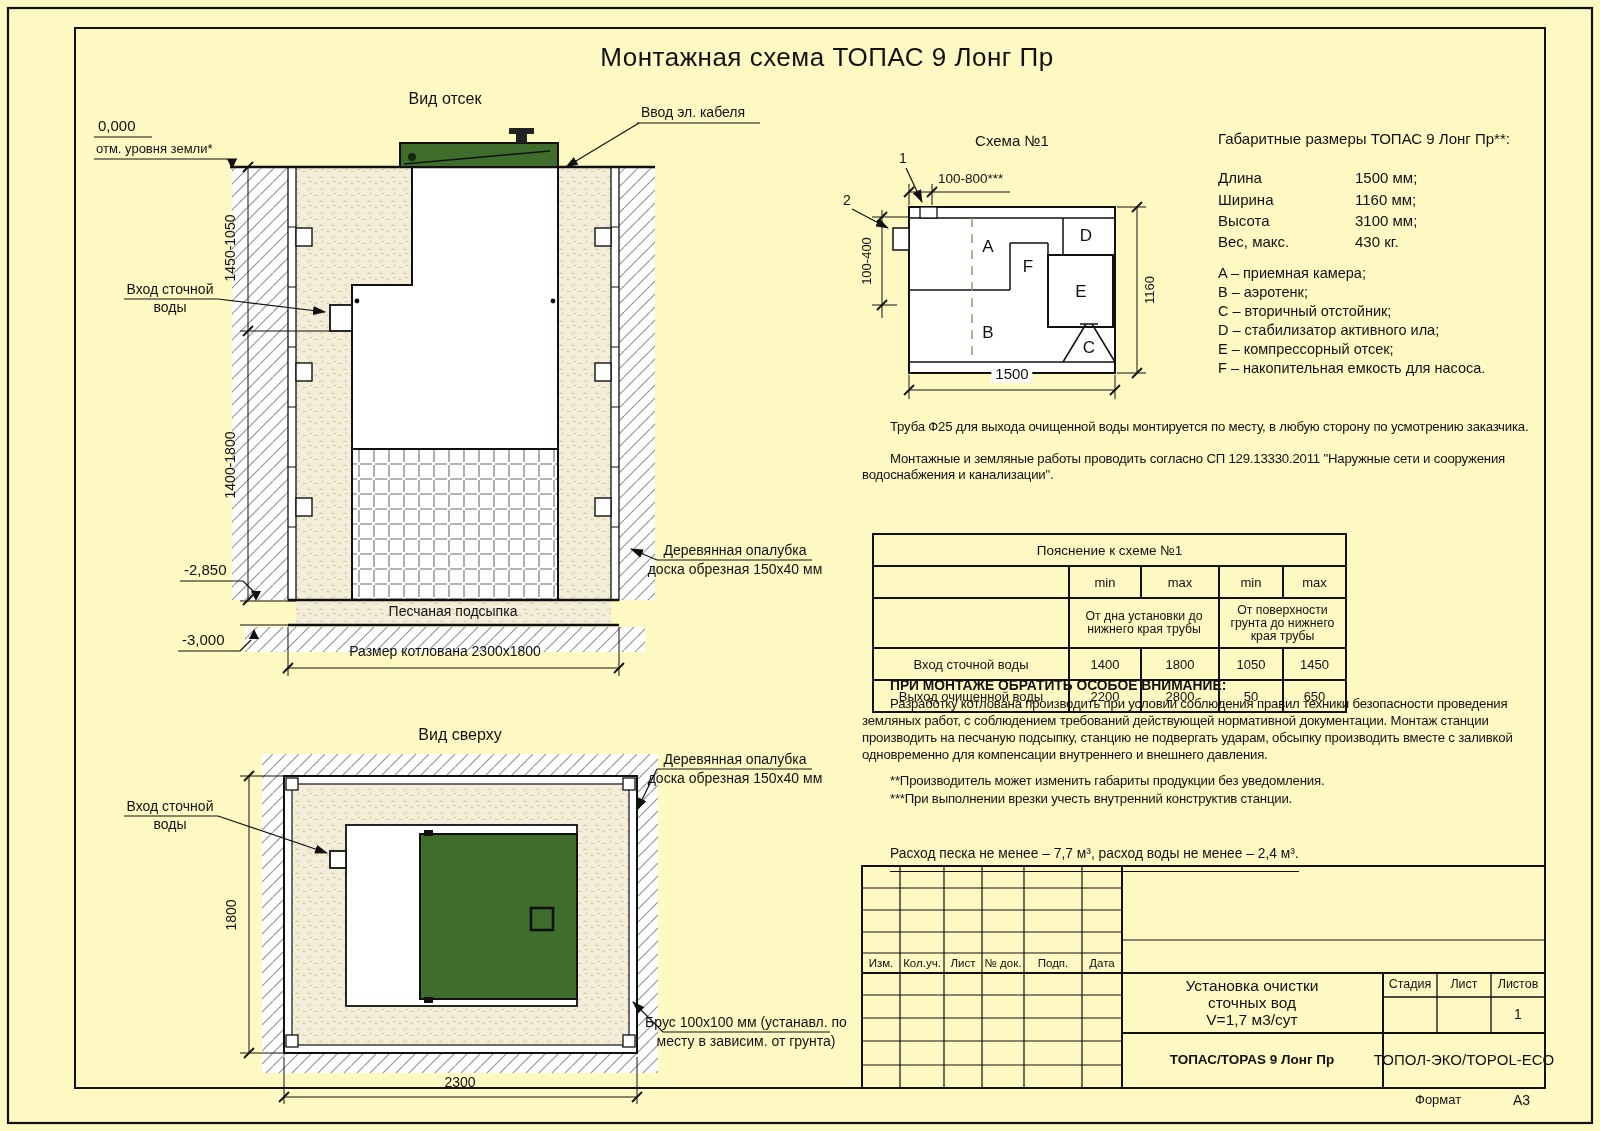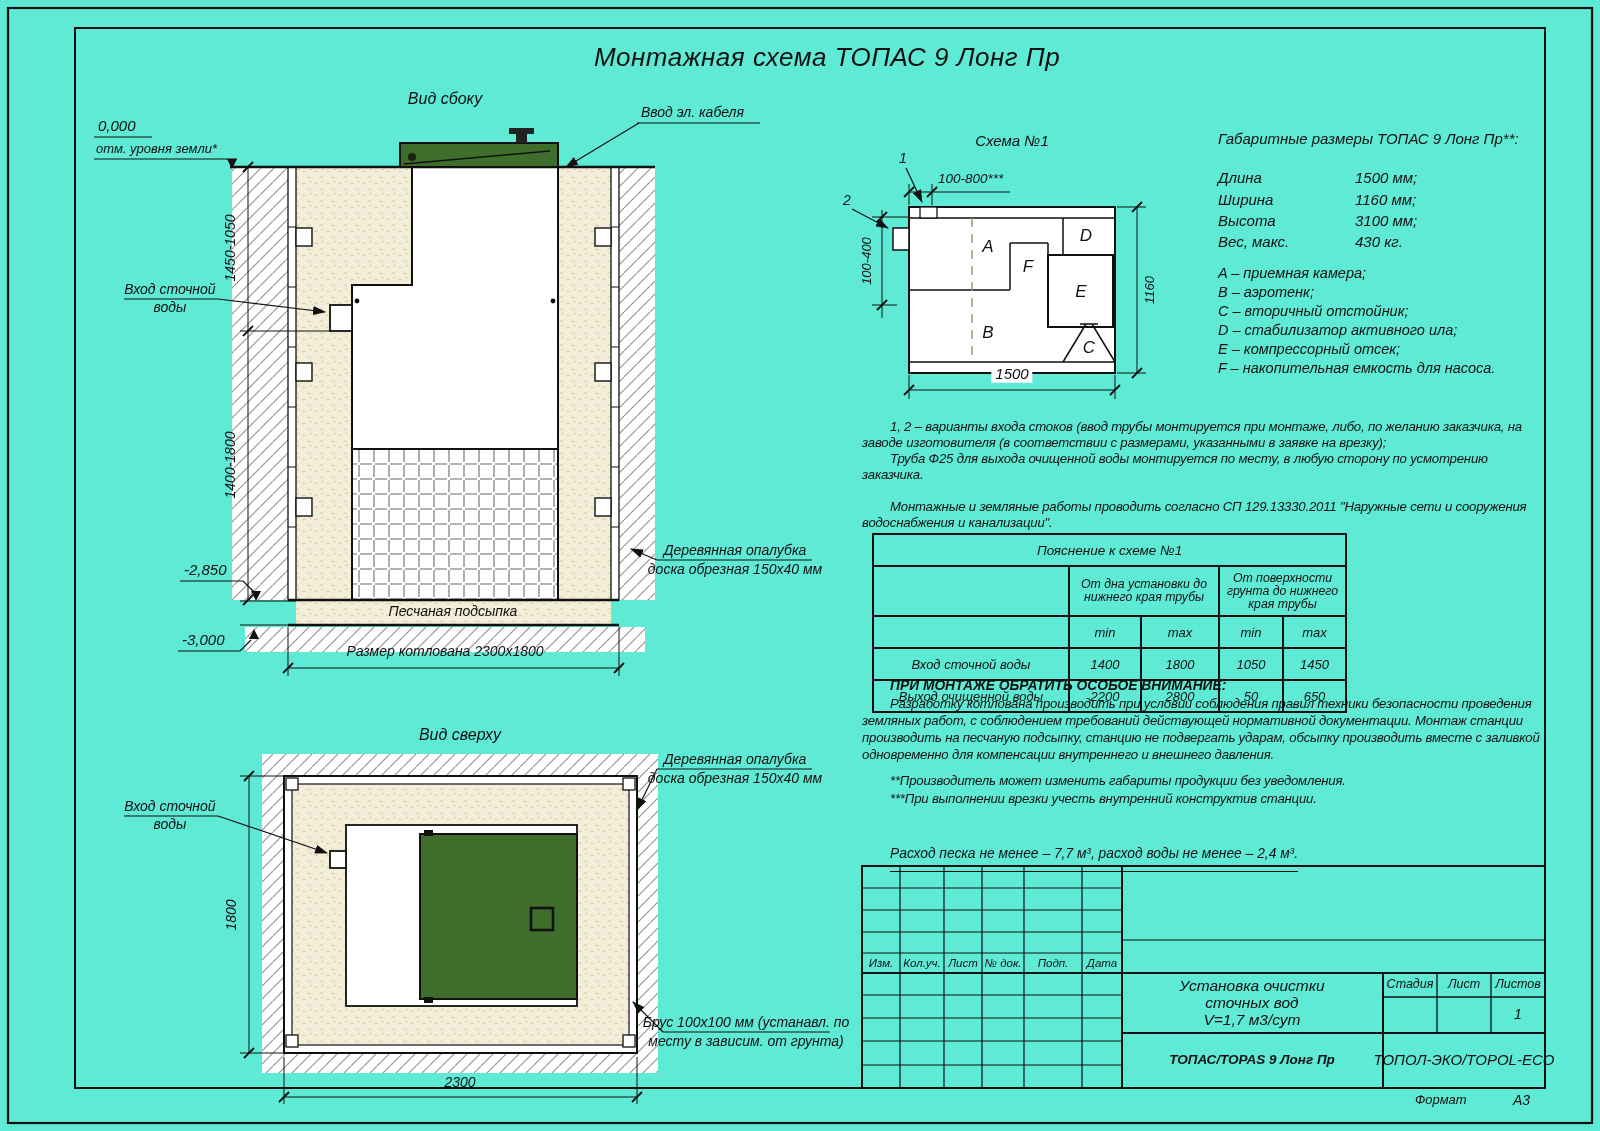--- a/index.html
+++ b/index.html
@@ -1,17 +1,17 @@
 <!DOCTYPE html>
 <html><head>
 <meta charset="utf-8">
 <style>
   html,body{margin:0;padding:0;background:#fff;}
-  #stage{position:relative;width:1600px;height:1131px;background:#5eead4;overflow:hidden;
-         font-family:"Liberation Sans",sans-serif;color:#111;font-style:italic;}
+  #stage{position:relative;width:1600px;height:1131px;background:#fef9c3;overflow:hidden;
+         font-family:"Liberation Sans",sans-serif;color:#111;}
   svg{position:absolute;left:0;top:0;}
   .t{position:absolute;white-space:nowrap;color:#111;line-height:1.1;}
   .c{transform:translate(-50%,-50%);}
   .rot{transform:translate(-50%,-50%) rotate(-90deg);}
   .u{border-bottom:1.4px solid #111;padding-bottom:10px;}
   .para{position:absolute;font-size:13.2px;line-height:16px;letter-spacing:-0.2px;color:#111;}
   .para p{margin:0;text-indent:28px;}
   .fnotes{line-height:18px;}
   table.x{position:absolute;border-collapse:collapse;table-layout:fixed;}
   table.x td{border:2px solid #111;text-align:center;vertical-align:middle;padding:4px;font-size:13px;color:#111;}
@@ -137,21 +137,21 @@
     <path d="M1437,973 V1033 M1491,973 V1033" stroke-width="1.3"></path>
     <path d="M1122,1033 H1545" stroke-width="2"></path>
   </g>
 
   <rect x="75" y="28" width="1470" height="1060" fill="none" stroke="#111" stroke-width="2"></rect>
   <rect x="8" y="8" width="1584" height="1115" fill="none" stroke="#111" stroke-width="2.2"></rect>
 </svg>
 
 <div class="t c" style="left:827px;top:57px;font-size:26px;letter-spacing:0.5px">Монтажная схема ТОПАС 9 Лонг Пр</div>
 
-<div class="t c" style="left:445px;top:99px;font-size:16px">Вид сбоку</div>
+<div class="t c" style="left:445px;top:99px;font-size:16px">Вид отсек</div>
 <div class="t" style="left:98px;top:118px;font-size:15px">0,000</div>
 <div class="t" style="left:96px;top:142px;font-size:13px">отм. уровня земли*</div>
 <div class="t rot" style="left:231px;top:248px;font-size:14px">1450-1050</div>
 <div class="t rot" style="left:231px;top:465px;font-size:14px">1400-1800</div>
 <div class="t" style="left:184px;top:562px;font-size:15px">-2,850</div>
 <div class="t" style="left:182px;top:632px;font-size:15px">-3,000</div>
 <div class="t c" style="left:170px;top:290px;font-size:14px">Вход сточной</div>
 <div class="t c" style="left:170px;top:308px;font-size:14px">воды</div>
 <div class="t" style="left:641px;top:105px;font-size:14px">Ввод эл. кабеля</div>
 <div class="t c" style="left:735px;top:551px;font-size:14px">Деревянная опалубка</div>
@@ -193,48 +193,47 @@
 <div class="t" style="left:1218px;top:234px;font-size:15px">Вес, макс.</div>
 <div class="t" style="left:1355px;top:234px;font-size:15px">430 кг.</div>
 <div class="t" style="left:1218px;top:266px;font-size:14.5px">A – приемная камера;</div>
 <div class="t" style="left:1218px;top:285px;font-size:14.5px">B – аэротенк;</div>
 <div class="t" style="left:1218px;top:304px;font-size:14.5px">C – вторичный отстойник;</div>
 <div class="t" style="left:1218px;top:323px;font-size:14.5px">D – стабилизатор активного ила;</div>
 <div class="t" style="left:1218px;top:342px;font-size:14.5px">E – компрессорный отсек;</div>
 <div class="t" style="left:1218px;top:361px;font-size:14.5px">F – накопительная емкость для насоса.</div>
 
 <div class="para" style="left:862px;top:419px;width:688px">
-  <p>1, 2 – варианты входа  стоков (ввод трубы монтируется при монтаже, либо, по желанию заказчика, на заводе изготовителя (в соответствии с размерами, указанными в заявке на врезку);</p>
   <p>Труба Ф25 для выхода очищенной воды монтируется по месту, в любую сторону по усмотрению заказчика.</p>
   <p style="margin-top:16px">Монтажные и земляные работы проводить согласно СП 129.13330.2011 "Наружные сети и сооружения водоснабжения и канализации".</p>
 </div>
 
 <table class="x" style="left:872px;top:533px;width:473px">
   <colgroup>
         <col style="width:196px">
         <col style="width:72px">
         <col style="width:78px">
         <col style="width:64px">
         <col style="width:63px">
       </colgroup>
   <tbody>
         <tr>
           <td colspan="5" style="height:22px;font-size:13.5px">Пояснение к схеме №1</td>
         </tr>
   <tr>
-    <td style="height:40px"></td>
-    <td colspan="2" style="font-size:12.3px;line-height:13px;white-space:normal">От дна установки до нижнего края трубы</td>
-    <td colspan="2" style="font-size:12.3px;line-height:13px;white-space:normal">От поверхности грунта до нижнего края трубы</td>
-  </tr>
-  <tr>
     <td style="height:22px"></td>
     <td>min</td>
     <td>max</td>
     <td>min</td>
     <td>max</td>
+  </tr>
+  <tr>
+    <td style="height:40px"></td>
+    <td colspan="2" style="font-size:12.3px;line-height:13px;white-space:normal">От дна установки до нижнего края трубы</td>
+    <td colspan="2" style="font-size:12.3px;line-height:13px;white-space:normal">От поверхности грунта до нижнего края трубы</td>
   </tr>
   <tr>
     <td style="height:22px">Вход сточной воды</td>
     <td>1400</td>
     <td>1800</td>
     <td>1050</td>
     <td>1450</td>
   </tr>
   <tr>
     <td style="height:22px">Выход очищенной воды</td>

